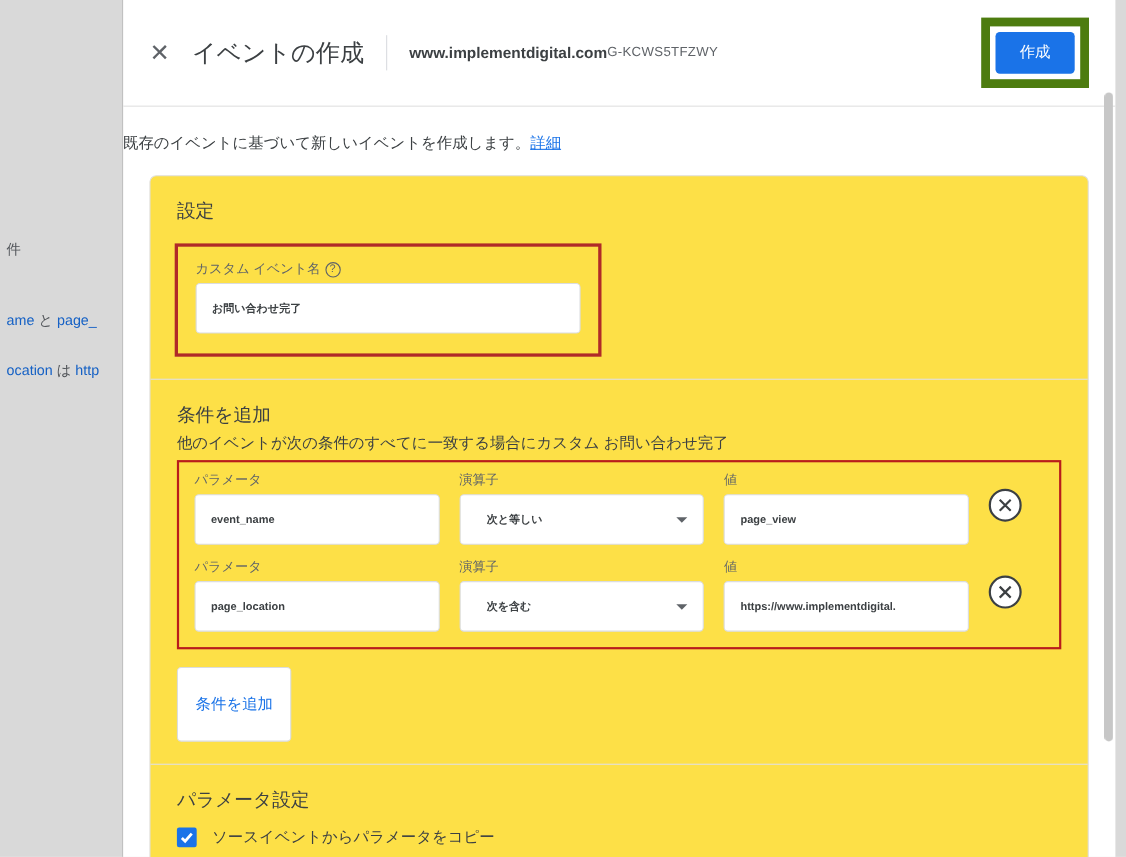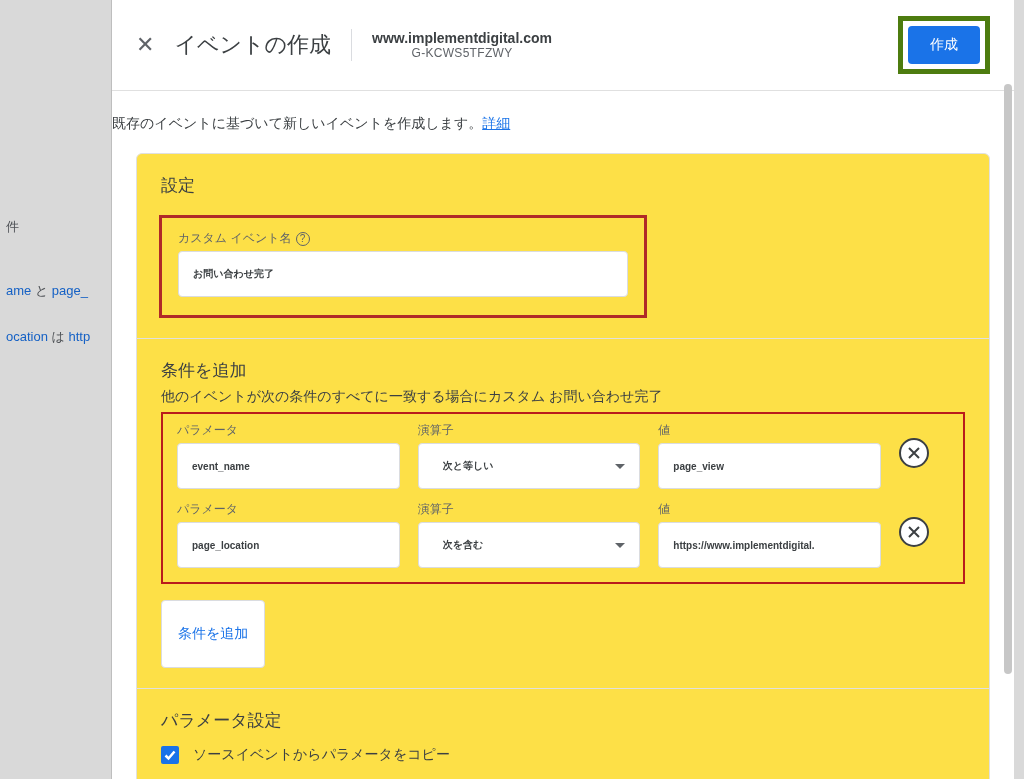--- a/index.html
+++ b/index.html
@@ -70,38 +70,37 @@
       color: #3c4043;
       font-weight: 400;
     }
     .header-divider {
       width: 1px;
       height: 32px;
       background: #dadce0;
     }
     .property-block {
       display: flex;
-      flex-direction: column;
-      text-align: center;
+      flex-direction: row;
     }
     .property-name {
       font-size: 14px;
       font-weight: 600;
       color: #3c4043;
     }
     .property-id {
       font-size: 12px;
       color: #5f6368;
       letter-spacing: 0.3px;
     }
     .header-spacer {
       flex: 1;
     }
     .create-button-wrap {
-      border: 5px solid #4d7c0f;
+      border: 8px solid #4d7c0f;
       padding: 5px;
     }
     .create-button {
       background: #1a73e8;
       color: #fff;
       border: none;
       padding: 10px 22px;
       font-size: 14px;
       border-radius: 4px;
       cursor: pointer;
@@ -185,21 +184,21 @@
     .dropdown-arrow {
       width: 0;
       height: 0;
       border-left: 5px solid transparent;
       border-right: 5px solid transparent;
       border-top: 5px solid #5f6368;
     }
     .name-block {
       border: 3px solid #b02a28;
       padding: 12px 16px 18px 2px;
-      width: 488px;
+      width: 388px;
       margin-left: -2px;
     }
     .name-inner { padding-left: 14px; }
     .divider {
       border: none;
       border-top: 1px solid #e0e0e0;
       margin: 0;
     }
     .conditions-block {
       border: 2px solid #b91c1c;

